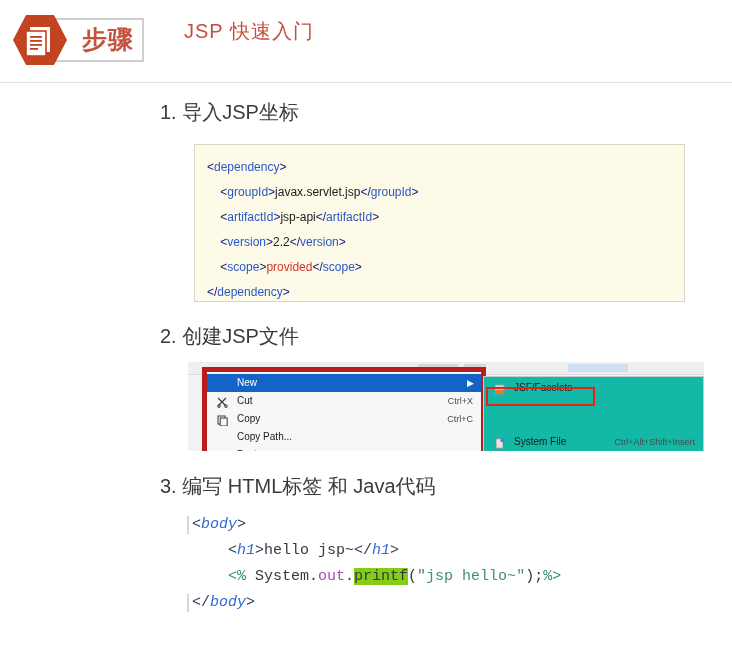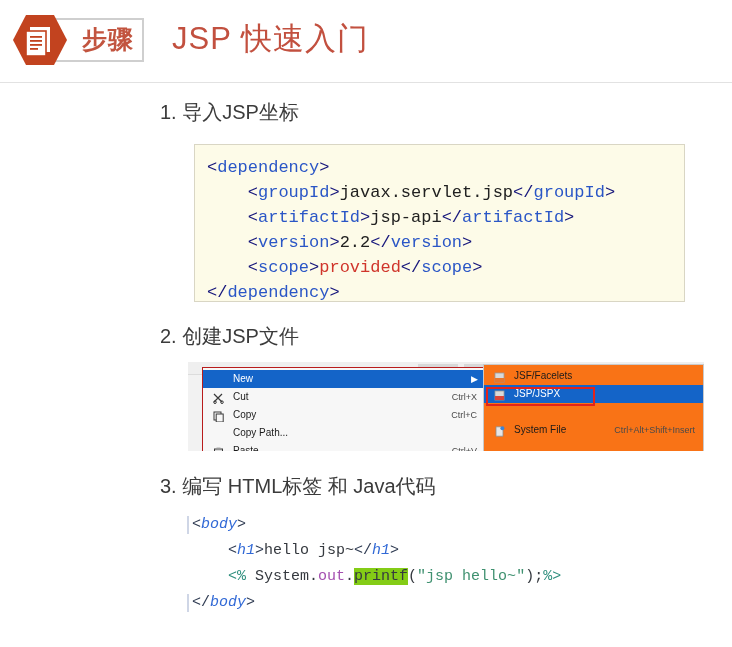--- a/index.html
+++ b/index.html
@@ -56,23 +56,23 @@
     text-align: center;
     font-size: 25px;
     font-weight: bold;
     color: #c2543f;
     letter-spacing: 1px;
     line-height: 32px;
     white-space: nowrap;
   }
   .title {
     position: absolute;
-    left: 172px;
+    left: 184px;
     top: 18px;
-    font-size: 31px;
+    font-size: 20px;
     color: #c2503f;
     letter-spacing: 1px;
     white-space: nowrap;
   }
   .header-rule {
     position: absolute;
     left: 0;
     top: 82px;
     width: 732px;
     height: 1px;
@@ -104,22 +104,22 @@
     width: 491px;
     height: 158px;
     background: #fdfbe8;
     border: 1px solid #d9d6c4;
     box-sizing: border-box;
   }
   .xml-code {
     position: absolute;
     left: 12px;
     top: 10px;
-    font-family: Liberation Mono, monospace;
-    font-size: 17px;
+    font-family: Liberation Sans, sans-serif;
+    font-size: 12px;
     line-height: 25px;
     color: #1b1b8f;
     white-space: pre;
   }
   .xml-code .br { color: #14147a; }
   .xml-code .tag { color: #2a56c6; }
   .xml-code .txt { color: #212121; }
   .xml-code .val-red { color: #d0352b; }
 
   
@@ -146,30 +146,30 @@
     height: 8px;
     background: #d8d8d8;
   }
   .menu-left {
     position: absolute;
     left: 14px;
     top: 5px;
     width: 284px;
     height: 90px;
     background: #f7f7f7;
-    border: 1px solid #b91c1c;
+    border: 5px solid #b91c1c;
     box-sizing: border-box;
   }
   .menu-right {
     position: absolute;
     left: 295px;
-    top: 2px;
+    top: 14px;
     width: 221px;
     height: 93px;
-    background: #f97316;
+    background: #14b8a6;
     border: 1px solid #c9c9c9;
     box-sizing: border-box;
   }
   .mi {
     position: relative;
     height: 18px;
     line-height: 18px;
     font-size: 10px;
     color: #1b1b1b;
     white-space: nowrap;
@@ -337,27 +337,20 @@
       </div>
     </div>
   <div class="menu-right" id="menu-right">
       <div class="mi" style="position: absolute; left: 0px; right: 0px; top: 2px; height: 18px; line-height: 18px;">
         <span class="mi-icon"><svg width="11" height="11" viewBox="0 0 11 11">
             <rect x="1" y="1" width="9" height="9" fill="#d9d9d9" stroke="#9a9a9a" stroke-width=".8"></rect>
             <rect x="1" y="6" width="9" height="4" fill="#e8762c"></rect>
           </svg></span>
         <span class="mi-label">JSF/Facelets</span>
       </div>
-      <div class="mi sel" style="position: absolute; left: 0px; right: 0px; top: 20px; height: 18px; line-height: 18px;">
-        <span class="mi-icon"><svg width="11" height="11" viewBox="0 0 11 11">
-            <rect x="1" y="1" width="9" height="9" fill="#d9d9d9" stroke="#9a9a9a" stroke-width=".8"></rect>
-            <rect x="1" y="6" width="9" height="4" fill="#d9453a"></rect>
-          </svg></span>
-        <span class="mi-label">JSP/JSPX</span>
-      </div>
       <div class="mi" style="position: absolute; left: 0px; right: 0px; top: 56px; height: 18px; line-height: 18px;">
         <span class="mi-icon"><svg width="11" height="11" viewBox="0 0 11 11">
             <path d="M2,0.8 L7,0.8 L9,3 L9,10.2 L2,10.2 Z" fill="#e6e6e6" stroke="#8a8a8a" stroke-width=".8"></path>
             <circle cx="8.4" cy="2.2" r="2" fill="#3b84d8"></circle>
           </svg></span>
         <span class="mi-label">System File</span>
         <span class="mi-accel">Ctrl+Alt+Shift+Insert</span>
       </div>
     </div>
   <div class="red-outline"></div>

